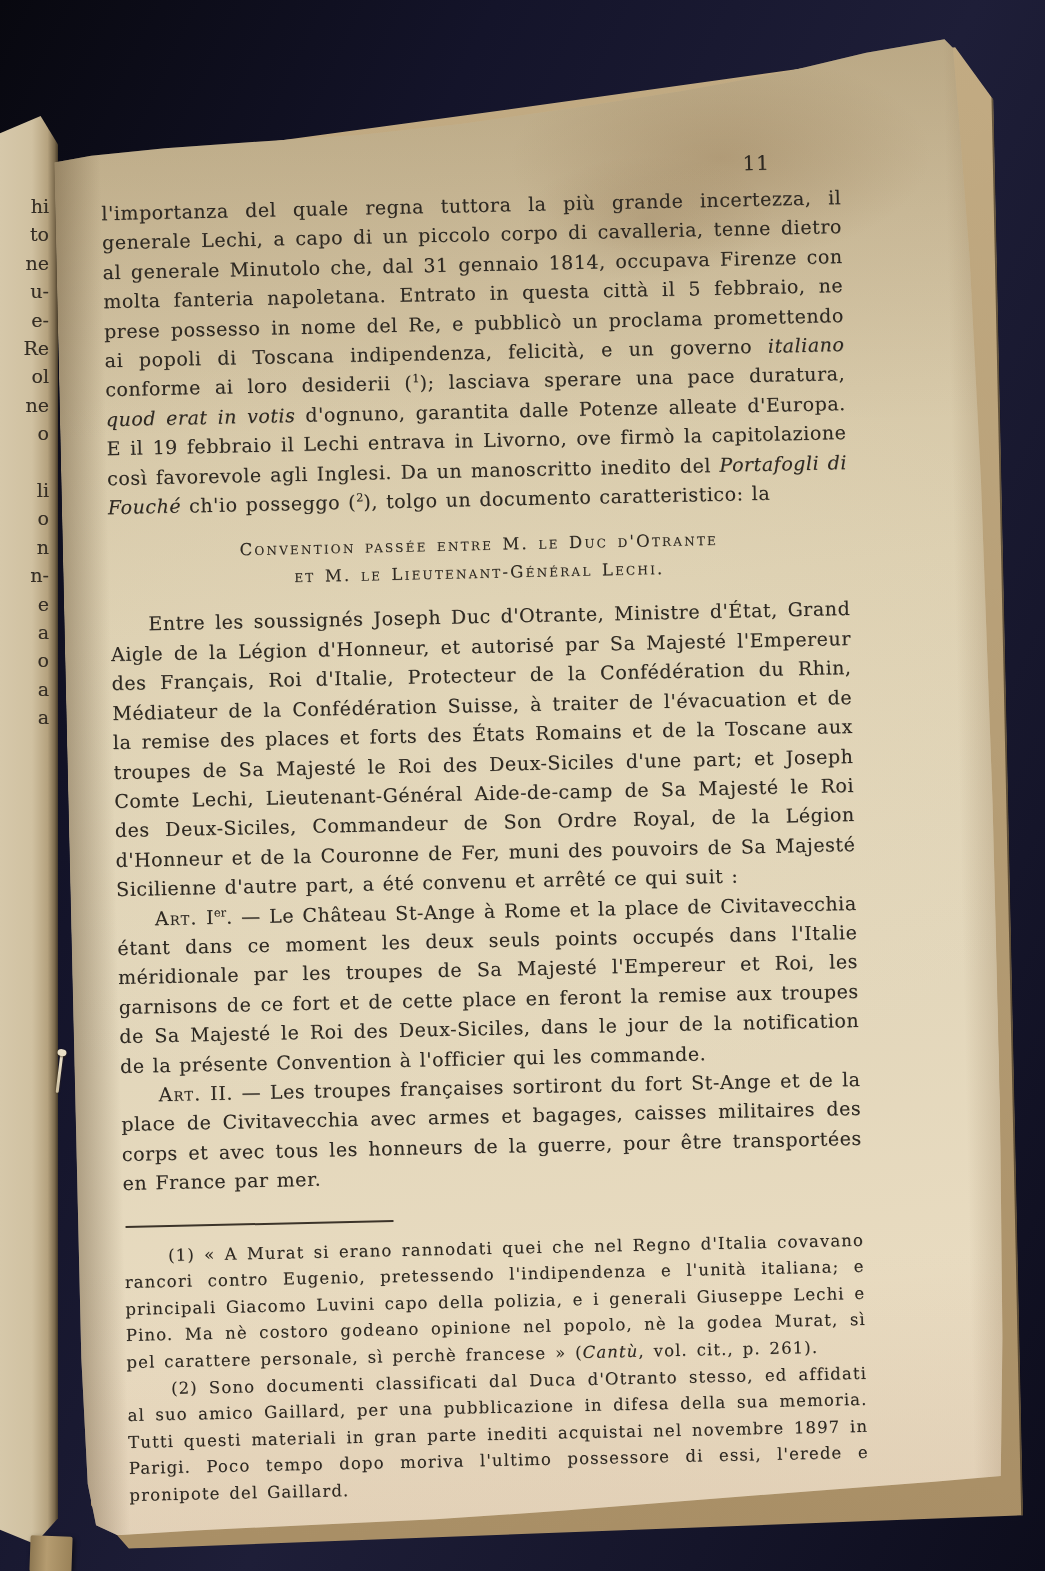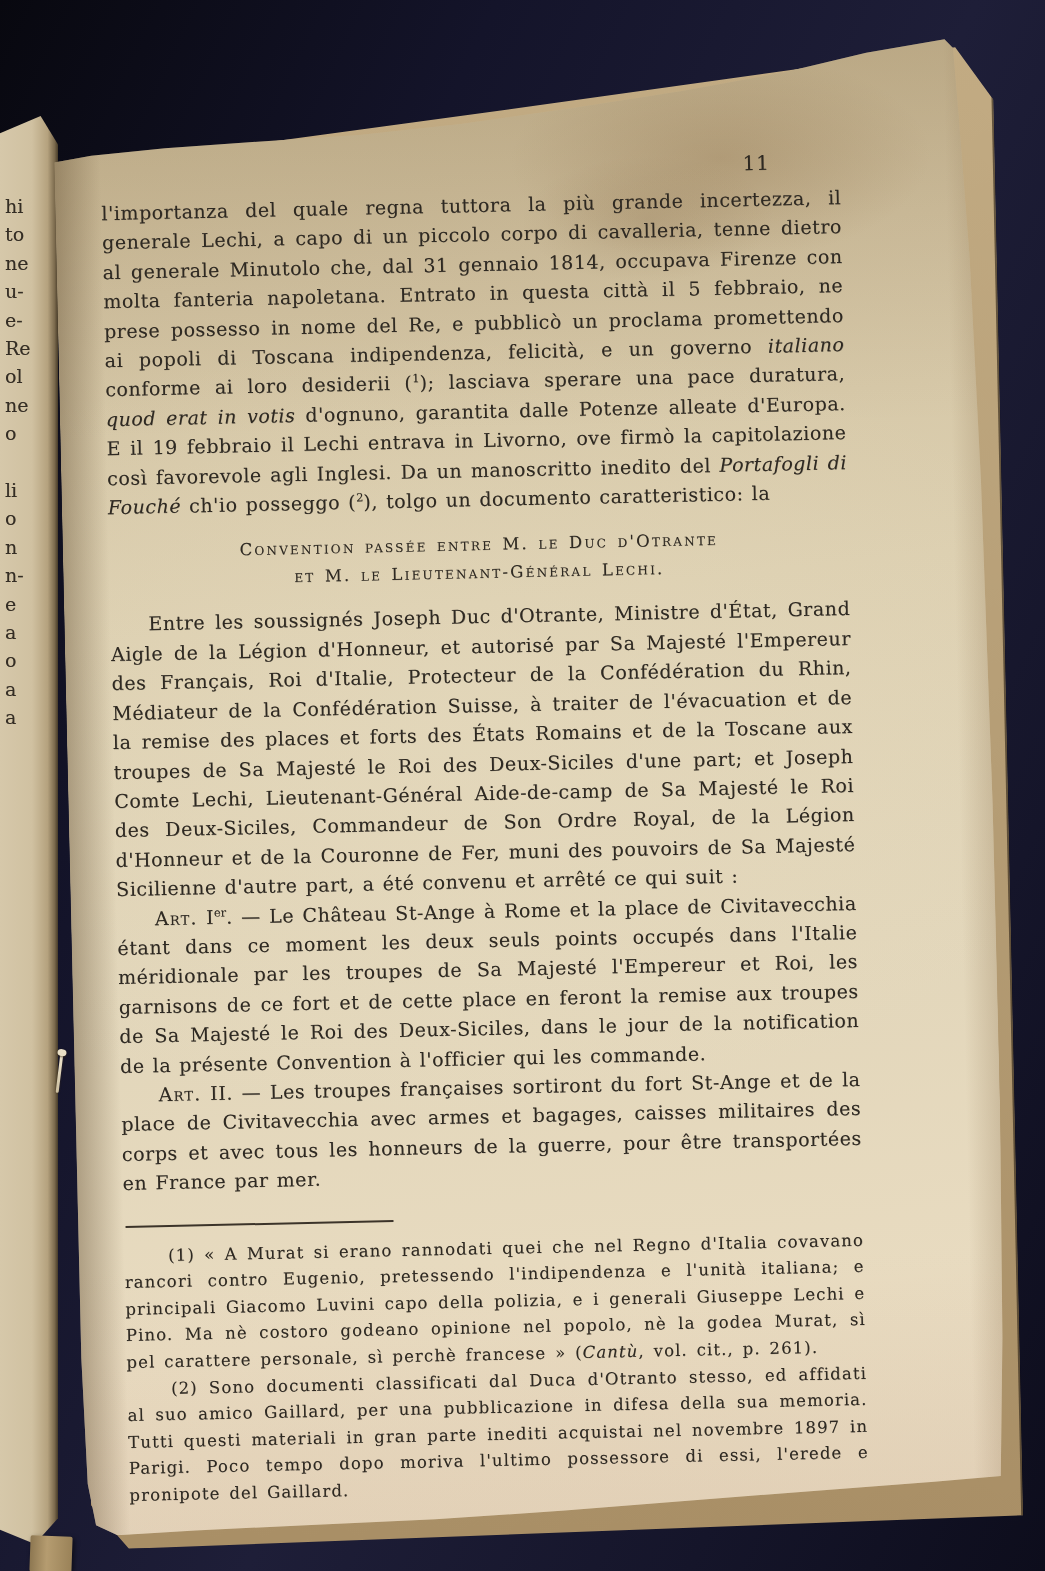--- a/index.html
+++ b/index.html
@@ -13,21 +13,21 @@
     background:linear-gradient(115deg,#08080f 0%,#14142a 28%,#1e1e38 55%,#15152a 80%,#0d0d1c 100%);
   }
   
   .facing-page{
     position:absolute;left:0;top:116px;width:58px;height:1428px;
     background:linear-gradient(90deg,#d6c8aa 0%,#d0c1a1 55%,#b5a27e 82%,#7c6b4e 94%,#473b28 100%);
     clip-path:polygon(0 1.2%,70% 0,100% 2%,100% 98.2%,60% 100%,0 99%);
   }
   .fragments{
     position:absolute;top:76px;right:9px;width:44px;
-    color:#342d24;font-size:19px;line-height:28.4px;
+    text-align:right;color:#342d24;font-size:19px;line-height:28.4px;
     text-shadow:0.3px 0.3px 0.5px rgba(52,45,36,0.35);
   }
   .fragments div{min-height:28.4px;}
   .facing-page::after{ 
     content:"";position:absolute;left:0;bottom:-14px;width:100%;height:14px;
     background:linear-gradient(180deg,#a38c66,#6b5940);
   }
   
   .edge-pages{
     position:absolute;left:76px;top:50px;width:930px;height:1490px;

